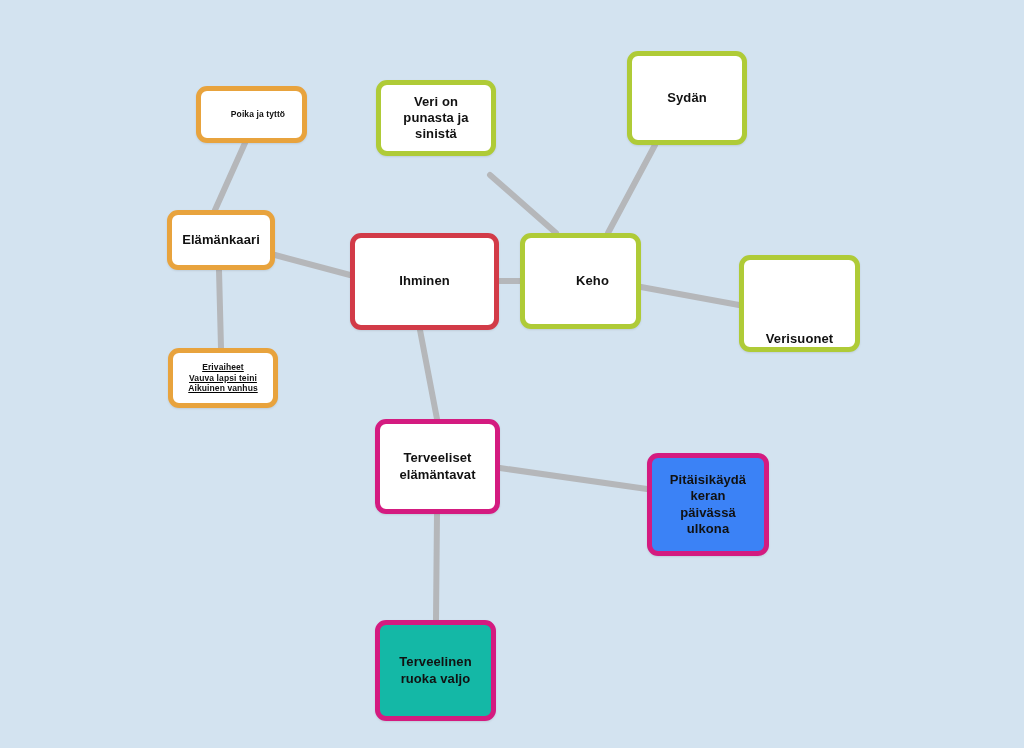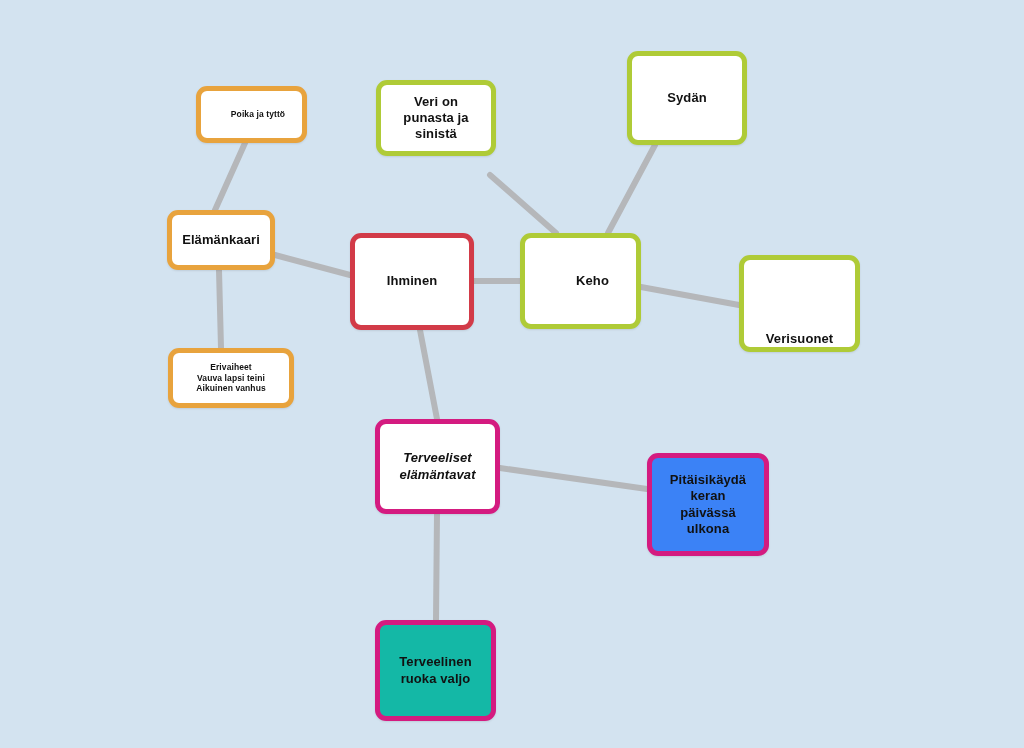--- a/index.html
+++ b/index.html
@@ -74,35 +74,35 @@
       <div class="node n-med" style="left: 376px; top: 80px; width: 120px; height: 76px; border-color: rgb(175, 203, 55); background: rgb(255, 255, 255);">
         <span class="node-label">Veri on punasta ja
 sinistä</span>
       </div>
       <div class="node n-med" style="left: 627px; top: 51px; width: 120px; height: 94px; border-color: rgb(175, 203, 55); background: rgb(255, 255, 255);">
         <span class="node-label">Sydän</span>
       </div>
       <div class="node n-med" style="left: 167px; top: 210px; width: 108px; height: 60px; border-color: rgb(232, 163, 61); background: rgb(255, 255, 255); text-align: right;">
         <span class="node-label">Elämänkaari</span>
       </div>
-      <div class="node n-med" style="left: 350px; top: 233px; width: 124px; height: 97px; border-color: rgb(210, 59, 72); background: rgb(255, 255, 255);">
+      <div class="node n-med" style="left: 350px; top: 233px; width: 149px; height: 97px; border-color: rgb(210, 59, 72); background: rgb(255, 255, 255);">
         <span class="node-label">Ihminen</span>
       </div>
       <div class="node n-med" style="left: 520px; top: 233px; width: 121px; height: 96px; border-color: rgb(175, 203, 55); background: rgb(255, 255, 255); padding-left: 24px;">
         <span class="node-label">Keho</span>
       </div>
       <div class="node n-med" style="left: 739px; top: 255px; width: 121px; height: 97px; border-color: rgb(175, 203, 55); background: rgb(255, 255, 255); align-items: flex-end;">
         <span class="node-label">Verisuonet</span>
       </div>
-      <div class="node n-small" style="left: 168px; top: 348px; width: 126px; height: 60px; border-color: rgb(232, 163, 61); background: rgb(255, 255, 255);">
+      <div class="node n-small" style="left: 168px; top: 348px; width: 110px; height: 60px; border-color: rgb(232, 163, 61); background: rgb(255, 255, 255); text-decoration: underline;">
         <span class="node-label">Erivaiheet
 Vauva lapsi teini
 Aikuinen vanhus</span>
       </div>
-      <div class="node n-med" style="left: 375px; top: 419px; width: 125px; height: 95px; border-color: rgb(212, 27, 128); background: rgb(255, 255, 255); font-style: italic;">
+      <div class="node n-med" style="left: 375px; top: 419px; width: 125px; height: 95px; border-color: rgb(212, 27, 128); background: rgb(255, 255, 255);">
         <span class="node-label">Terveeliset
 elämäntavat</span>
       </div>
       <div class="node n-med" style="left: 647px; top: 437px; width: 122px; height: 103px; border-color: rgb(212, 27, 128); background: #3b82f6; margin-top: 16px;">
         <span class="node-label">Pitäisikäydä keran
 päivässä ulkona</span>
       </div>
       <div class="node n-med" style="left: 375px; top: 620px; width: 121px; height: 101px; border-color: rgb(212, 27, 128); background: #14b8a6;">
         <span class="node-label">Terveelinen ruoka valjo</span>
       </div>

